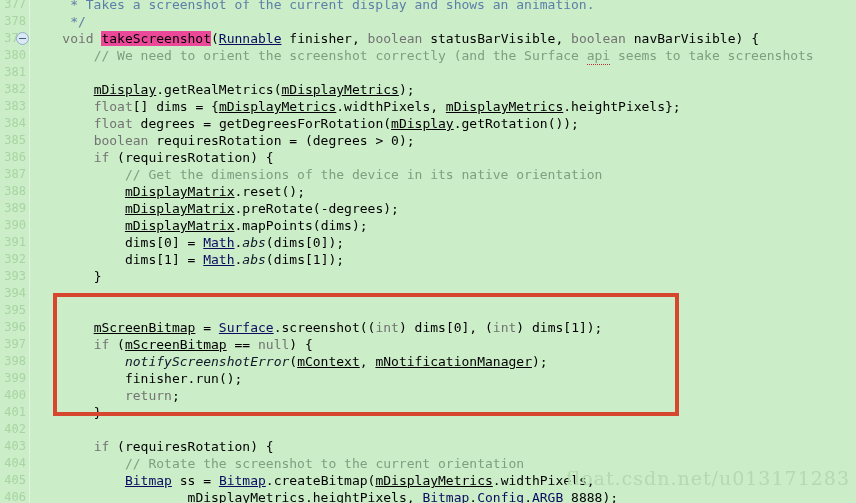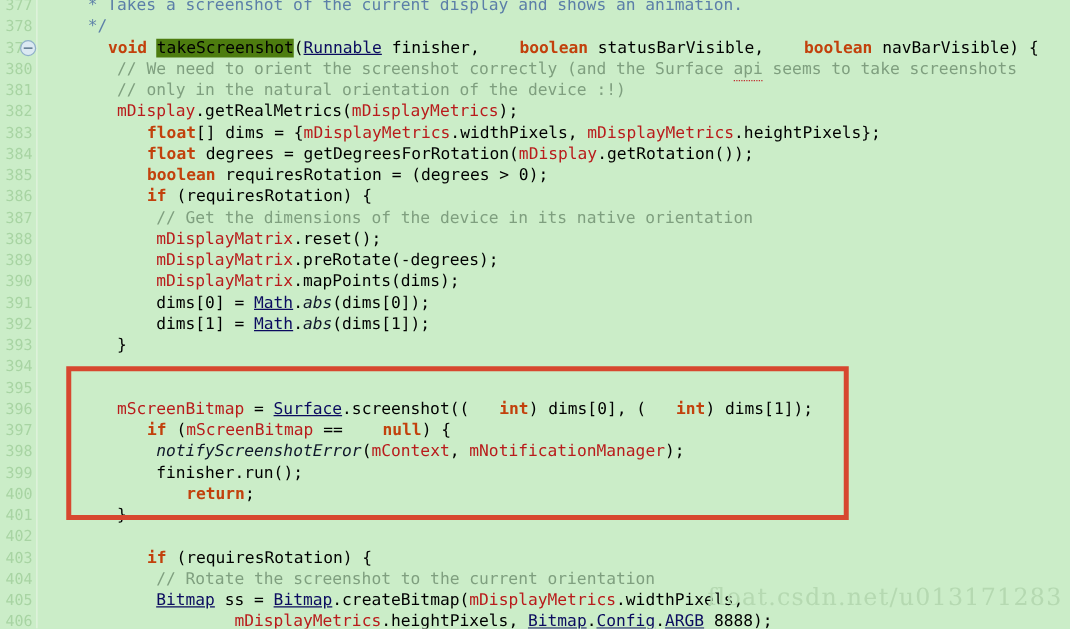--- a/index.html
+++ b/index.html
@@ -66,28 +66,28 @@
   .line {
     position: absolute;
     left: 0;
     white-space: pre;
     font-family: "DejaVu Sans Mono", "Liberation Mono", monospace;
     font-size: 13px;
     line-height: 17px;
     letter-spacing: 0px;
   }
   
-  .kw   { color: #c2410c; font-weight: bold; margin-left: 24px; }
+  .kw   { color: #737373; font-weight: normal; }
   .cmt  { color: #7f9f7f; }
   .doc  { color: #5c7fa8; }
-  .fld  { color: #b91c1c; }
+  .fld  { color: #000000; text-decoration: underline; }
   .cls  { color: #0b0b5f; text-decoration: underline; }
   .plain{ color: #000000; }
   .ital { color: #0f172a; font-style: italic; }
-  .hl   { background: #4d7c0f; color: #000000; }
+  .hl   { background: #ec4899; color: #000000; }
   .spell{
     background-repeat: repeat-x;
     background-position: bottom left;
     padding-bottom: 1px;
     border-bottom: 1px dotted #c03030;
   }
   
   #annot-box {
     position: absolute;
     left: 53px;
@@ -149,21 +149,20 @@
       <div class="lnum" style="top: 455px;">404</div>
       <div class="lnum" style="top: 472px;">405</div>
       <div class="lnum" style="top: 489px;">406</div>
     </div>
 
   <div id="code">
       <div class="line" style="top: -4px;"><span class="doc">     * Takes a screenshot of the current display and shows an animation.</span></div>
       <div class="line" style="top: 13px;"><span class="doc">     */</span></div>
       <div class="line" style="top: 30px;"><span class="plain"> </span><span class="plain"> </span><span class="plain"> </span><span class="plain"> </span><span class="kw">void</span><span class="plain"> </span><span class="hl">takeScreenshot</span><span class="plain">(</span><span class="cls">Runnable</span><span class="plain"> </span><span class="plain">finisher</span><span class="plain">,</span><span class="plain"> </span><span class="kw">boolean</span><span class="plain"> </span><span class="plain">statusBarVisible</span><span class="plain">,</span><span class="plain"> </span><span class="kw">boolean</span><span class="plain"> </span><span class="plain">navBarVisible</span><span class="plain">)</span><span class="plain"> </span><span class="plain">{</span></div>
       <div class="line" style="top: 47px;"><span class="plain"> </span><span class="plain"> </span><span class="plain"> </span><span class="plain"> </span><span class="plain"> </span><span class="plain"> </span><span class="plain"> </span><span class="plain"> </span><span class="cmt">// We need to orient the screenshot correctly (and the Surface <span class="spell">api</span> seems to take screenshots</span></div>
-      <div class="line" style="top: 64px;"><span class="plain"> </span><span class="plain"> </span><span class="plain"> </span><span class="plain"> </span><span class="plain"> </span><span class="plain"> </span><span class="plain"> </span><span class="plain"> </span><span class="cmt">// only in the natural orientation of the device :!)</span></div>
       <div class="line" style="top: 81px;"><span class="plain"> </span><span class="plain"> </span><span class="plain"> </span><span class="plain"> </span><span class="plain"> </span><span class="plain"> </span><span class="plain"> </span><span class="plain"> </span><span class="fld">mDisplay</span><span class="plain">.</span><span class="plain">getRealMetrics</span><span class="plain">(</span><span class="fld">mDisplayMetrics</span><span class="plain">)</span><span class="plain">;</span></div>
       <div class="line" style="top: 98px;"><span class="plain"> </span><span class="plain"> </span><span class="plain"> </span><span class="plain"> </span><span class="plain"> </span><span class="plain"> </span><span class="plain"> </span><span class="plain"> </span><span class="kw">float</span><span class="plain">[</span><span class="plain">]</span><span class="plain"> </span><span class="plain">dims</span><span class="plain"> </span><span class="plain">=</span><span class="plain"> </span><span class="plain">{</span><span class="fld">mDisplayMetrics</span><span class="plain">.</span><span class="plain">widthPixels</span><span class="plain">,</span><span class="plain"> </span><span class="fld">mDisplayMetrics</span><span class="plain">.</span><span class="plain">heightPixels</span><span class="plain">}</span><span class="plain">;</span></div>
       <div class="line" style="top: 115px;"><span class="plain"> </span><span class="plain"> </span><span class="plain"> </span><span class="plain"> </span><span class="plain"> </span><span class="plain"> </span><span class="plain"> </span><span class="plain"> </span><span class="kw">float</span><span class="plain"> </span><span class="plain">degrees</span><span class="plain"> </span><span class="plain">=</span><span class="plain"> </span><span class="plain">getDegreesForRotation</span><span class="plain">(</span><span class="fld">mDisplay</span><span class="plain">.</span><span class="plain">getRotation</span><span class="plain">(</span><span class="plain">)</span><span class="plain">)</span><span class="plain">;</span></div>
       <div class="line" style="top: 132px;"><span class="plain"> </span><span class="plain"> </span><span class="plain"> </span><span class="plain"> </span><span class="plain"> </span><span class="plain"> </span><span class="plain"> </span><span class="plain"> </span><span class="kw">boolean</span><span class="plain"> </span><span class="plain">requiresRotation</span><span class="plain"> </span><span class="plain">=</span><span class="plain"> </span><span class="plain">(</span><span class="plain">degrees</span><span class="plain"> </span><span class="plain">&gt;</span><span class="plain"> </span><span class="plain">0</span><span class="plain">)</span><span class="plain">;</span></div>
       <div class="line" style="top: 149px;"><span class="plain"> </span><span class="plain"> </span><span class="plain"> </span><span class="plain"> </span><span class="plain"> </span><span class="plain"> </span><span class="plain"> </span><span class="plain"> </span><span class="kw">if</span><span class="plain"> </span><span class="plain">(</span><span class="plain">requiresRotation</span><span class="plain">)</span><span class="plain"> </span><span class="plain">{</span></div>
       <div class="line" style="top: 166px;"><span class="plain"> </span><span class="plain"> </span><span class="plain"> </span><span class="plain"> </span><span class="plain"> </span><span class="plain"> </span><span class="plain"> </span><span class="plain"> </span><span class="plain"> </span><span class="plain"> </span><span class="plain"> </span><span class="plain"> </span><span class="cmt">// Get the dimensions of the device in its native orientation</span></div>
       <div class="line" style="top: 183px;"><span class="plain"> </span><span class="plain"> </span><span class="plain"> </span><span class="plain"> </span><span class="plain"> </span><span class="plain"> </span><span class="plain"> </span><span class="plain"> </span><span class="plain"> </span><span class="plain"> </span><span class="plain"> </span><span class="plain"> </span><span class="fld">mDisplayMatrix</span><span class="plain">.</span><span class="plain">reset</span><span class="plain">(</span><span class="plain">)</span><span class="plain">;</span></div>
       <div class="line" style="top: 200px;"><span class="plain"> </span><span class="plain"> </span><span class="plain"> </span><span class="plain"> </span><span class="plain"> </span><span class="plain"> </span><span class="plain"> </span><span class="plain"> </span><span class="plain"> </span><span class="plain"> </span><span class="plain"> </span><span class="plain"> </span><span class="fld">mDisplayMatrix</span><span class="plain">.</span><span class="plain">preRotate</span><span class="plain">(</span><span class="plain">-</span><span class="plain">degrees</span><span class="plain">)</span><span class="plain">;</span></div>
       <div class="line" style="top: 217px;"><span class="plain"> </span><span class="plain"> </span><span class="plain"> </span><span class="plain"> </span><span class="plain"> </span><span class="plain"> </span><span class="plain"> </span><span class="plain"> </span><span class="plain"> </span><span class="plain"> </span><span class="plain"> </span><span class="plain"> </span><span class="fld">mDisplayMatrix</span><span class="plain">.</span><span class="plain">mapPoints</span><span class="plain">(</span><span class="plain">dims</span><span class="plain">)</span><span class="plain">;</span></div>
       <div class="line" style="top: 234px;"><span class="plain"> </span><span class="plain"> </span><span class="plain"> </span><span class="plain"> </span><span class="plain"> </span><span class="plain"> </span><span class="plain"> </span><span class="plain"> </span><span class="plain"> </span><span class="plain"> </span><span class="plain"> </span><span class="plain"> </span><span class="plain">dims</span><span class="plain">[</span><span class="plain">0</span><span class="plain">]</span><span class="plain"> </span><span class="plain">=</span><span class="plain"> </span><span class="cls">Math</span><span class="plain">.</span><span class="ital">abs</span><span class="plain">(</span><span class="plain">dims</span><span class="plain">[</span><span class="plain">0</span><span class="plain">]</span><span class="plain">)</span><span class="plain">;</span></div>

